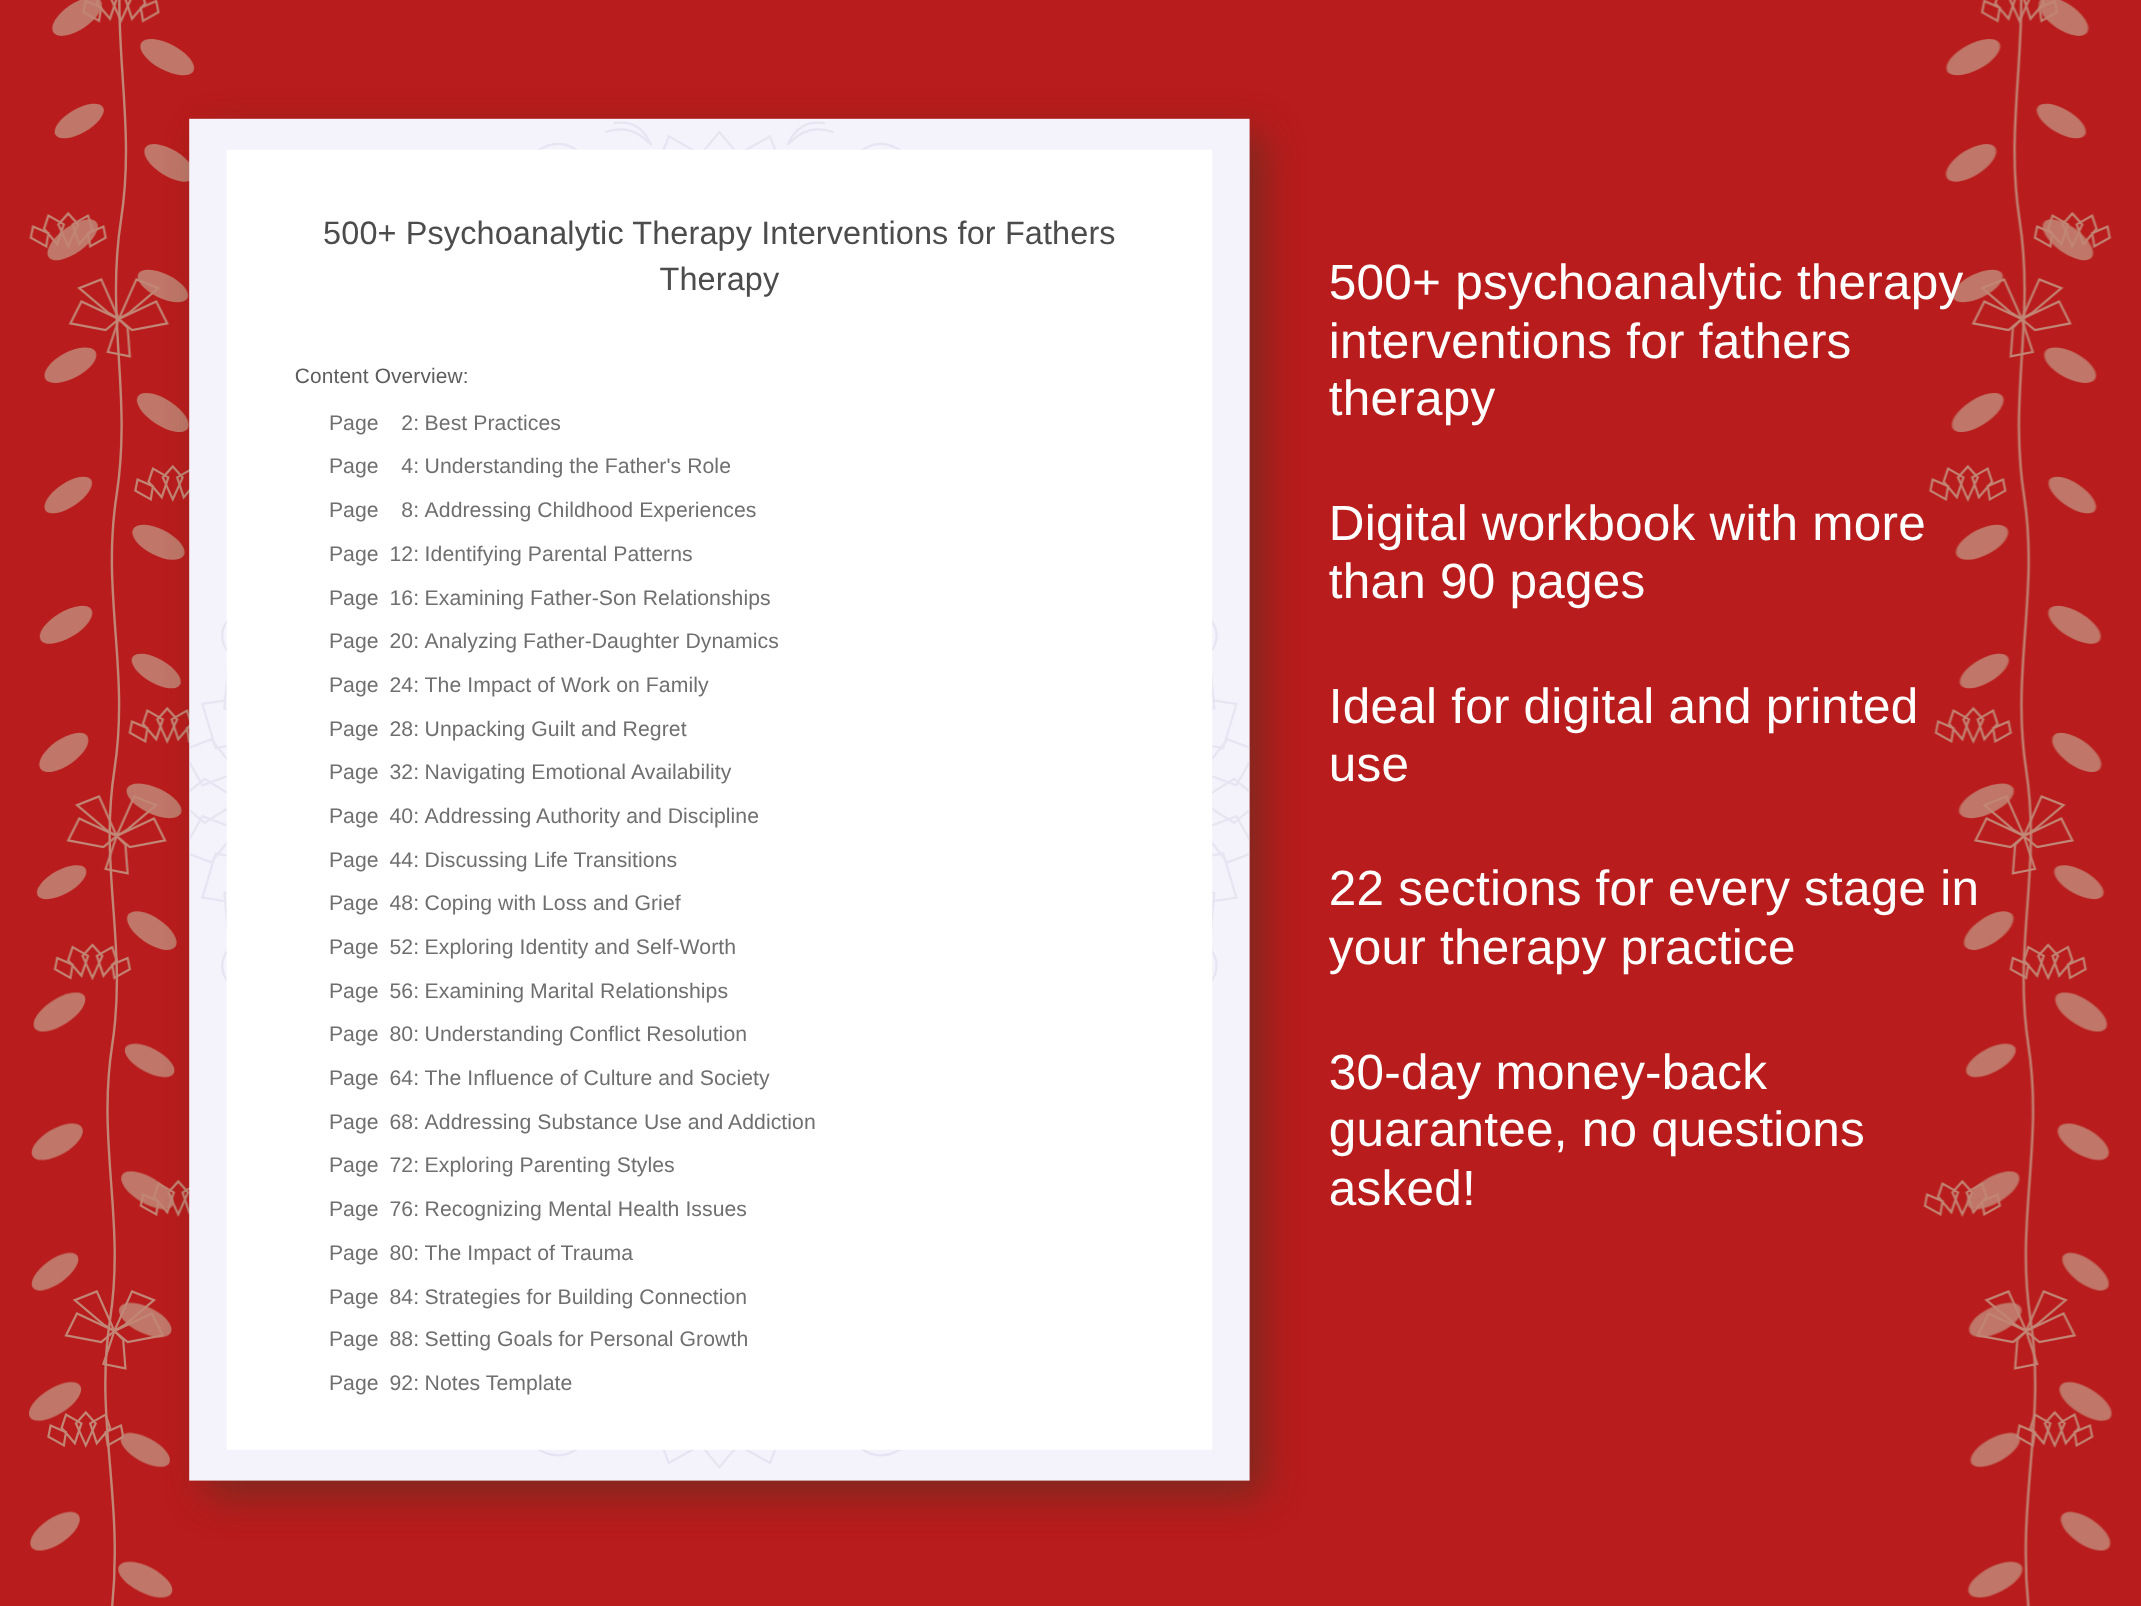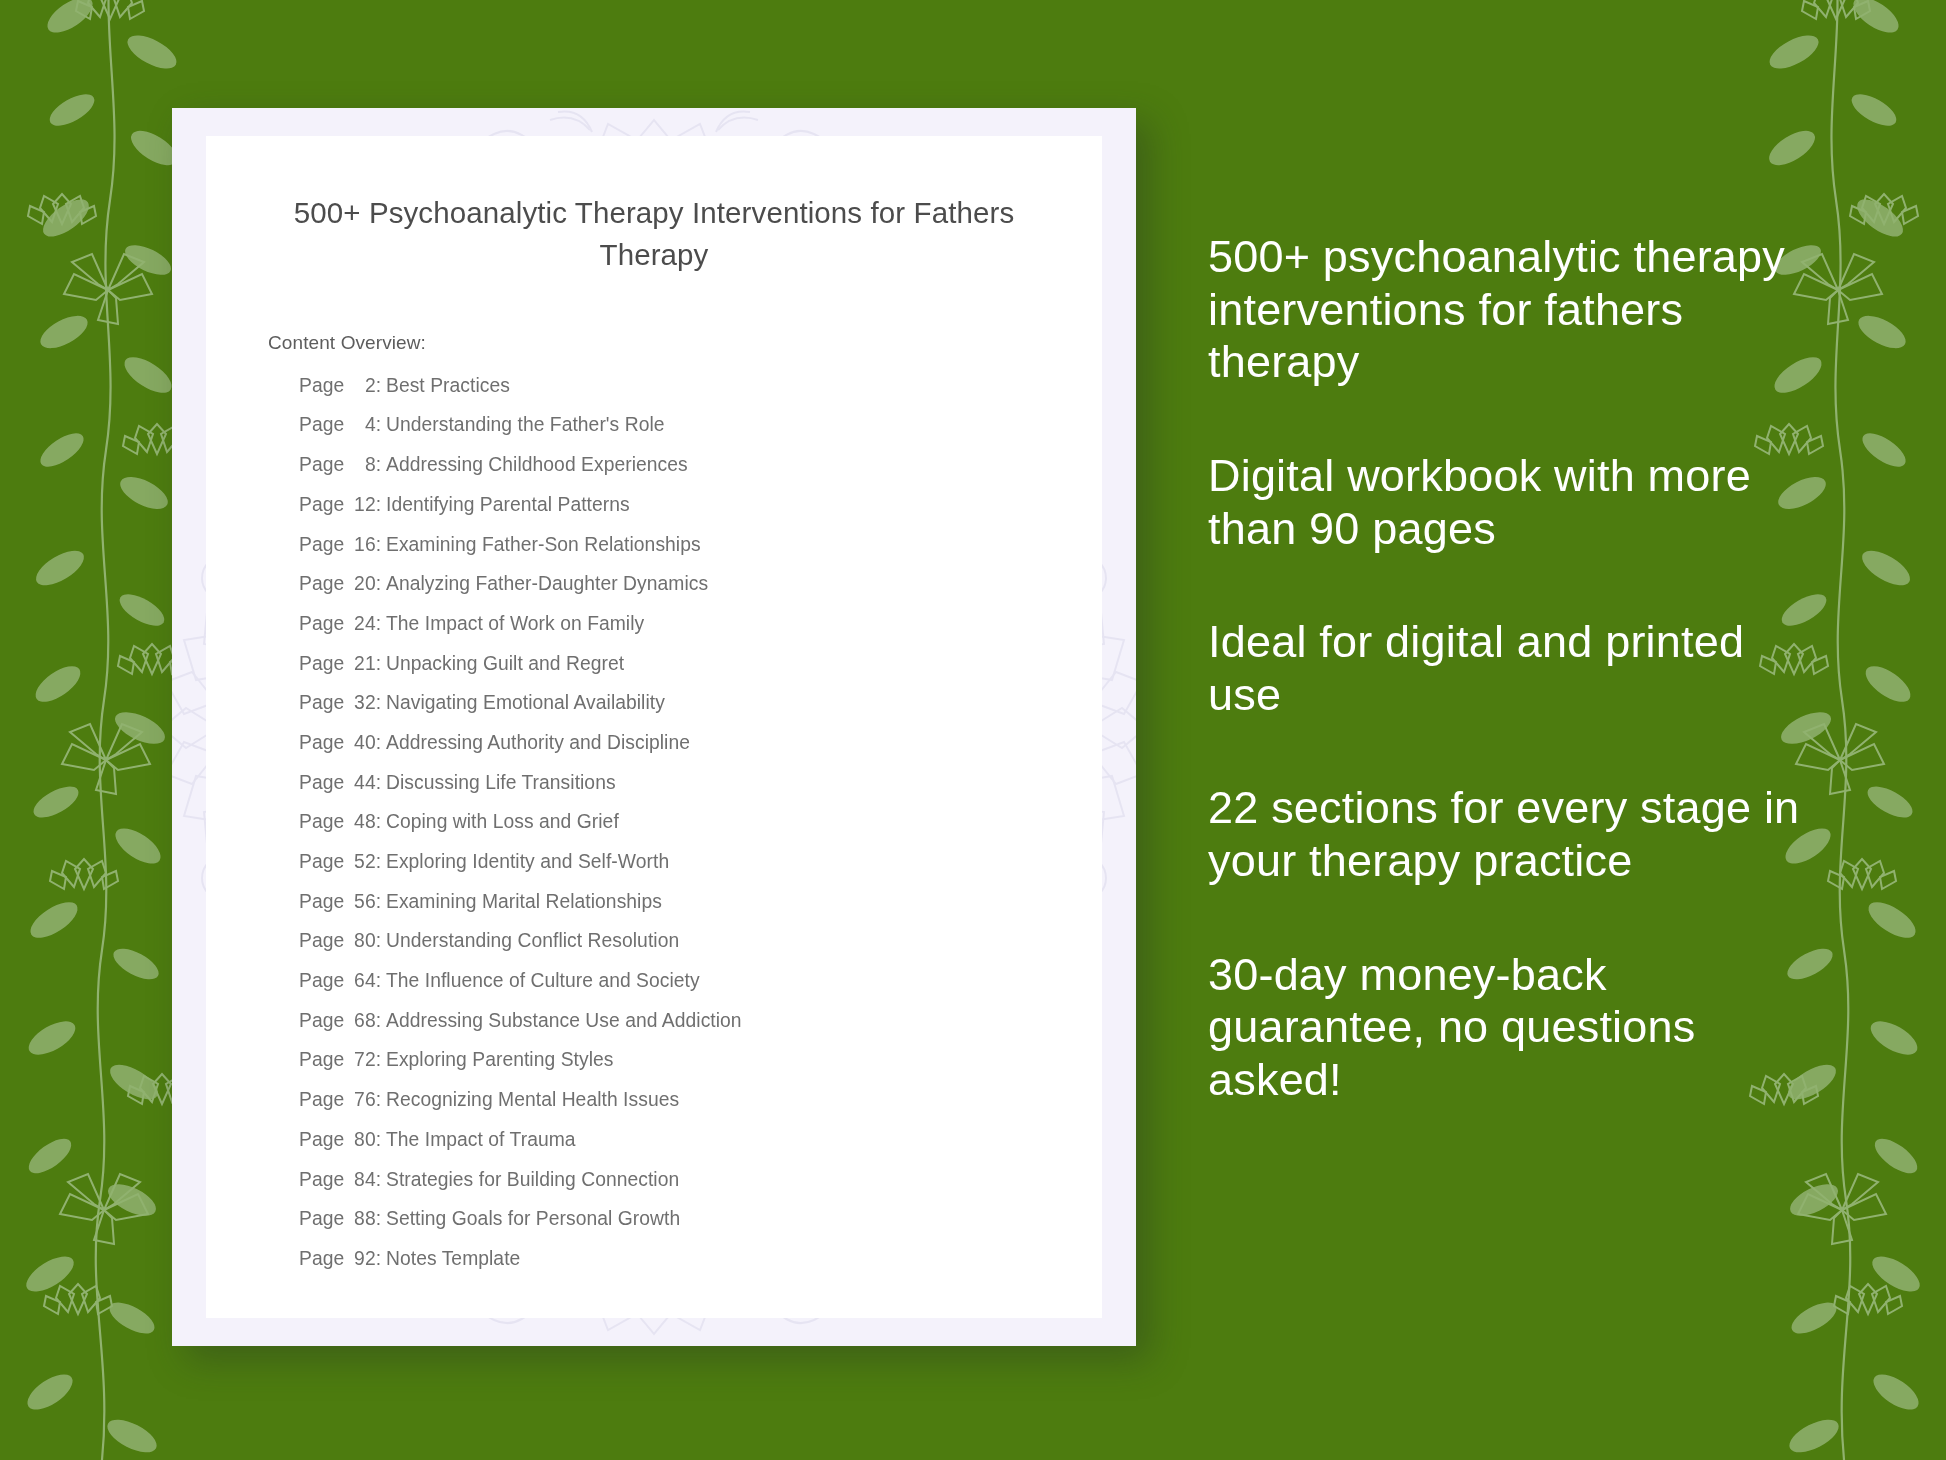--- a/index.html
+++ b/index.html
@@ -12,21 +12,21 @@
     overflow: hidden;
     font-family: "Liberation Sans", sans-serif;
     position: relative;
     background: #b0cca6;
   }
 
   
   .bg-root {
     position: absolute;
     inset: 0;
-    background: #4d7c0f;
+    background: #b91c1c;
     overflow: hidden;
   }
   .vine {
     position: absolute;
     top: -40px;
     width: 250px;
     height: 1560px;
     opacity: 0.55;
   }
   .vine.left  { left: -8px; }
@@ -473,21 +473,21 @@
           </li>
           <li class="toc-item">
             <span class="toc-page"><span>Page</span> <span class="toc-num">20</span><span class="toc-colon">:</span></span>
             <span class="toc-label">Analyzing Father-Daughter Dynamics</span>
           </li>
           <li class="toc-item">
             <span class="toc-page"><span>Page</span> <span class="toc-num">24</span><span class="toc-colon">:</span></span>
             <span class="toc-label">The Impact of Work on Family</span>
           </li>
           <li class="toc-item">
-            <span class="toc-page"><span>Page</span> <span class="toc-num">21</span><span class="toc-colon">:</span></span>
+            <span class="toc-page"><span>Page</span> <span class="toc-num">28</span><span class="toc-colon">:</span></span>
             <span class="toc-label">Unpacking Guilt and Regret</span>
           </li>
           <li class="toc-item">
             <span class="toc-page"><span>Page</span> <span class="toc-num">32</span><span class="toc-colon">:</span></span>
             <span class="toc-label">Navigating Emotional Availability</span>
           </li>
           <li class="toc-item">
             <span class="toc-page"><span>Page</span> <span class="toc-num">40</span><span class="toc-colon">:</span></span>
             <span class="toc-label">Addressing Authority and Discipline</span>
           </li>

